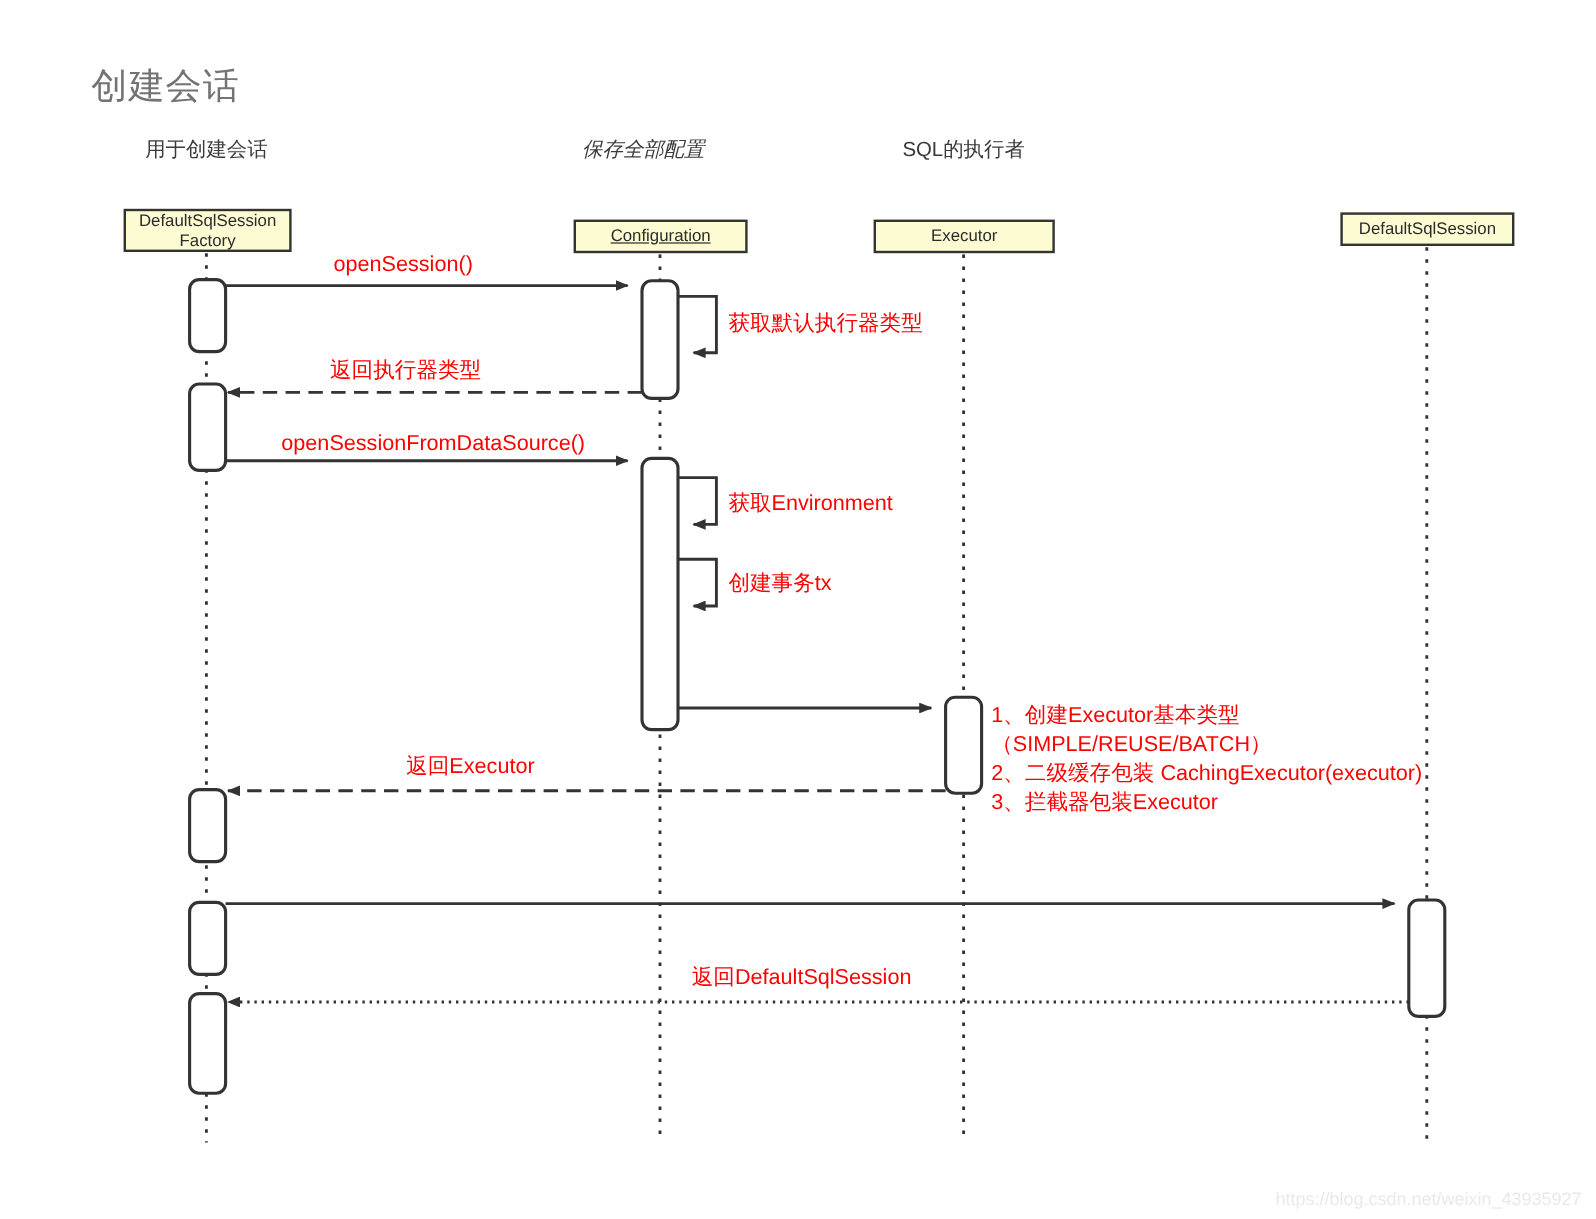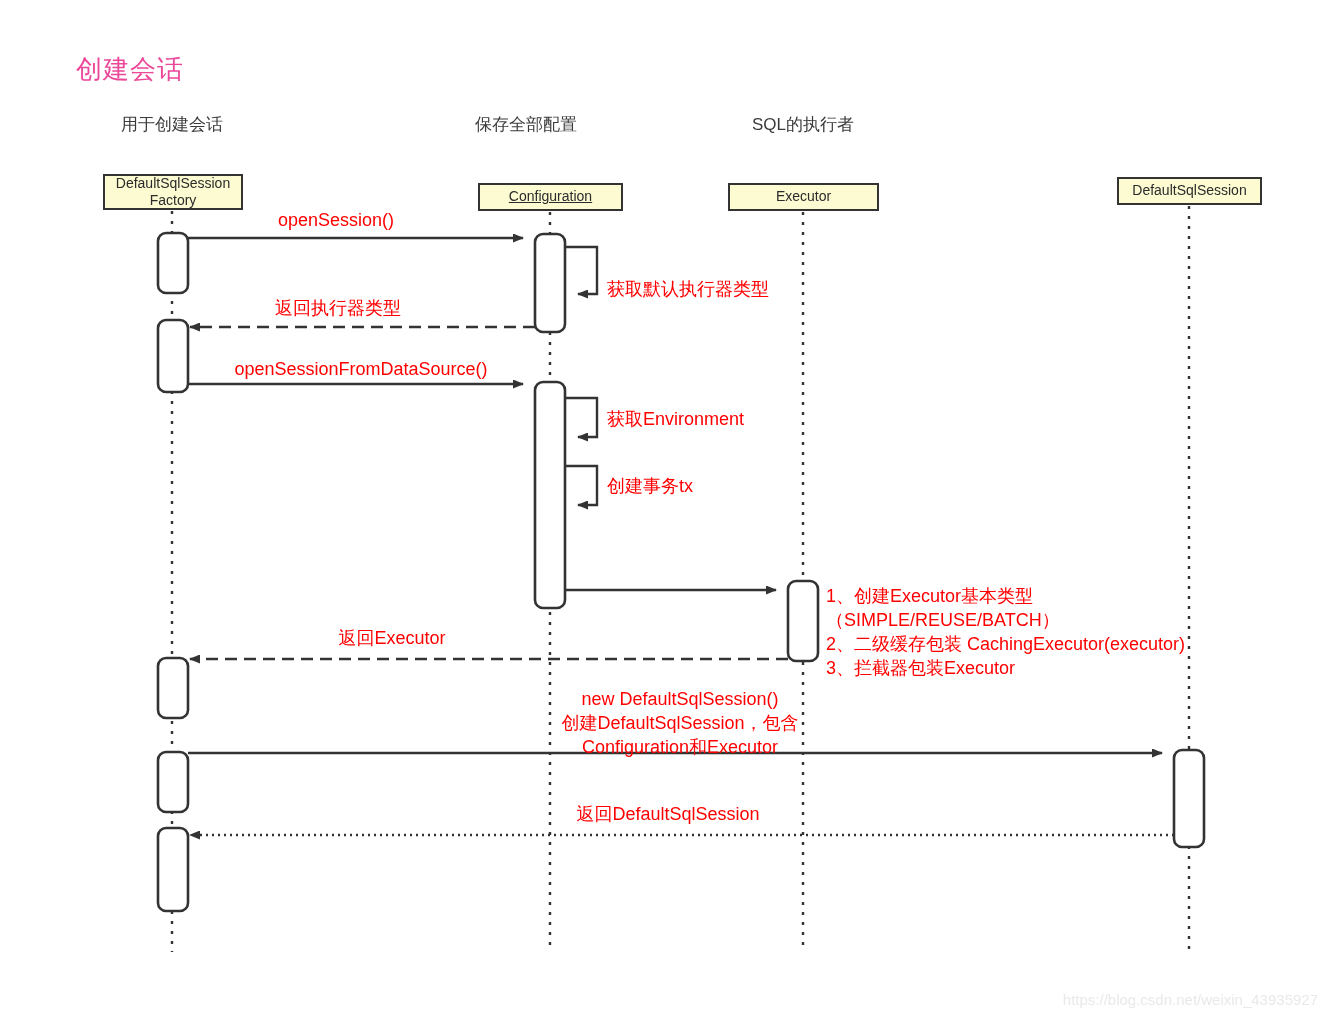--- a/index.html
+++ b/index.html
@@ -18,22 +18,22 @@
     position: absolute;
     left: 0;
     top: 0;
     width: 1330px;
     height: 1016px;
   }
   .diagram-title {
     position: absolute;
     left: 76px;
     top: 52px;
-    font-size: 26px;
-    color: #ec4899;
+    font-size: 30px;
+    color: #737373;
     letter-spacing: 1px;
     white-space: nowrap;
   }
   .note-label {
     position: absolute;
     font-size: 17px;
     color: #3b3b3b;
     text-align: center;
     white-space: pre-line;
     line-height: 1.28;
@@ -71,21 +71,21 @@
   }
 </style>
 </head>
 <body>
 
 <div id="canvas">
 
   <div class="diagram-title">创建会话</div>
 
   <div class="note-label" style="left:72px; top:114px; width:200px;">用于创建会话</div>
-  <div class="note-label" style="left:426px; top:114px; width:200px;">保存全部配置</div>
+  <div class="note-label" style="left:436px; top:114px; width:200px;font-style:italic;">保存全部配置</div>
   <div class="note-label" style="left:703px; top:114px; width:200px;">SQL的执行者</div>
 
   <div class="actor-box" style="left:103px; top:174px; width:140px; height:36px;">DefaultSqlSession
 Factory</div>
   <div class="actor-box" style="left:478px; top:183px; width:145px; height:28px;text-decoration:underline;">Configuration</div>
   <div class="actor-box" style="left:728px; top:183px; width:151px; height:28px;">Executor</div>
   <div class="actor-box" style="left:1117px; top:177px; width:145px; height:28px;">DefaultSqlSession</div>
 
   <svg width="1330" height="1016" style="position:absolute;left:0;top:0;">
     <defs>
@@ -132,38 +132,35 @@
 
     <line x1="788" y1="659" x2="190" y2="659" stroke="#333333" stroke-width="2.4" stroke-dasharray="12,7" marker-end="url(#arrowSolidL)"></line>
 
     <line x1="188" y1="753" x2="1162" y2="753" stroke="#333333" stroke-width="2.4" marker-end="url(#arrowSolid)"></line>
 
     <line x1="1174" y1="835" x2="190" y2="835" stroke="#333333" stroke-width="2.4" stroke-dasharray="2,4" marker-end="url(#arrowSolidL)"></line>
   </svg>
 
   <div class="msg-label center" style="left:236px; top:209px; width:200px;">openSession()</div>
 
-  <div class="msg-label left" style="left:607px; top:258px; width:260px;margin-top:20px;">获取默认执行器类型</div>
+  <div class="msg-label left" style="left:607px; top:258px; width:260px;">获取默认执行器类型</div>
 
   <div class="msg-label center" style="left:238px; top:297px; width:200px;">返回执行器类型</div>
 
   <div class="msg-label center" style="left:221px; top:358px; width:280px;">openSessionFromDataSource()</div>
 
   <div class="msg-label left" style="left:607px; top:408px; width:260px;">获取Environment</div>
 
   <div class="msg-label left" style="left:607px; top:475px; width:260px;">创建事务tx</div>
 
 
   <div class="msg-label left" style="left:826px; top:585px; width:400px;">1、创建Executor基本类型
 （SIMPLE/REUSE/BATCH）
 2、二级缓存包装 CachingExecutor(executor)
 3、拦截器包装Executor</div>
 
   <div class="msg-label center" style="left:292px; top:627px; width:200px;">返回Executor</div>
 
-  <div class="msg-label center" style="left:545px; top:688px; width:270px;">new DefaultSqlSession()
-创建DefaultSqlSession，包含
-Configuration和Executor</div>
 
   <div class="msg-label center" style="left:548px; top:803px; width:240px;">返回DefaultSqlSession</div>
 
   <div class="watermark">https://blog.csdn.net/weixin_43935927</div>
 </div>
 
 </body></html>

